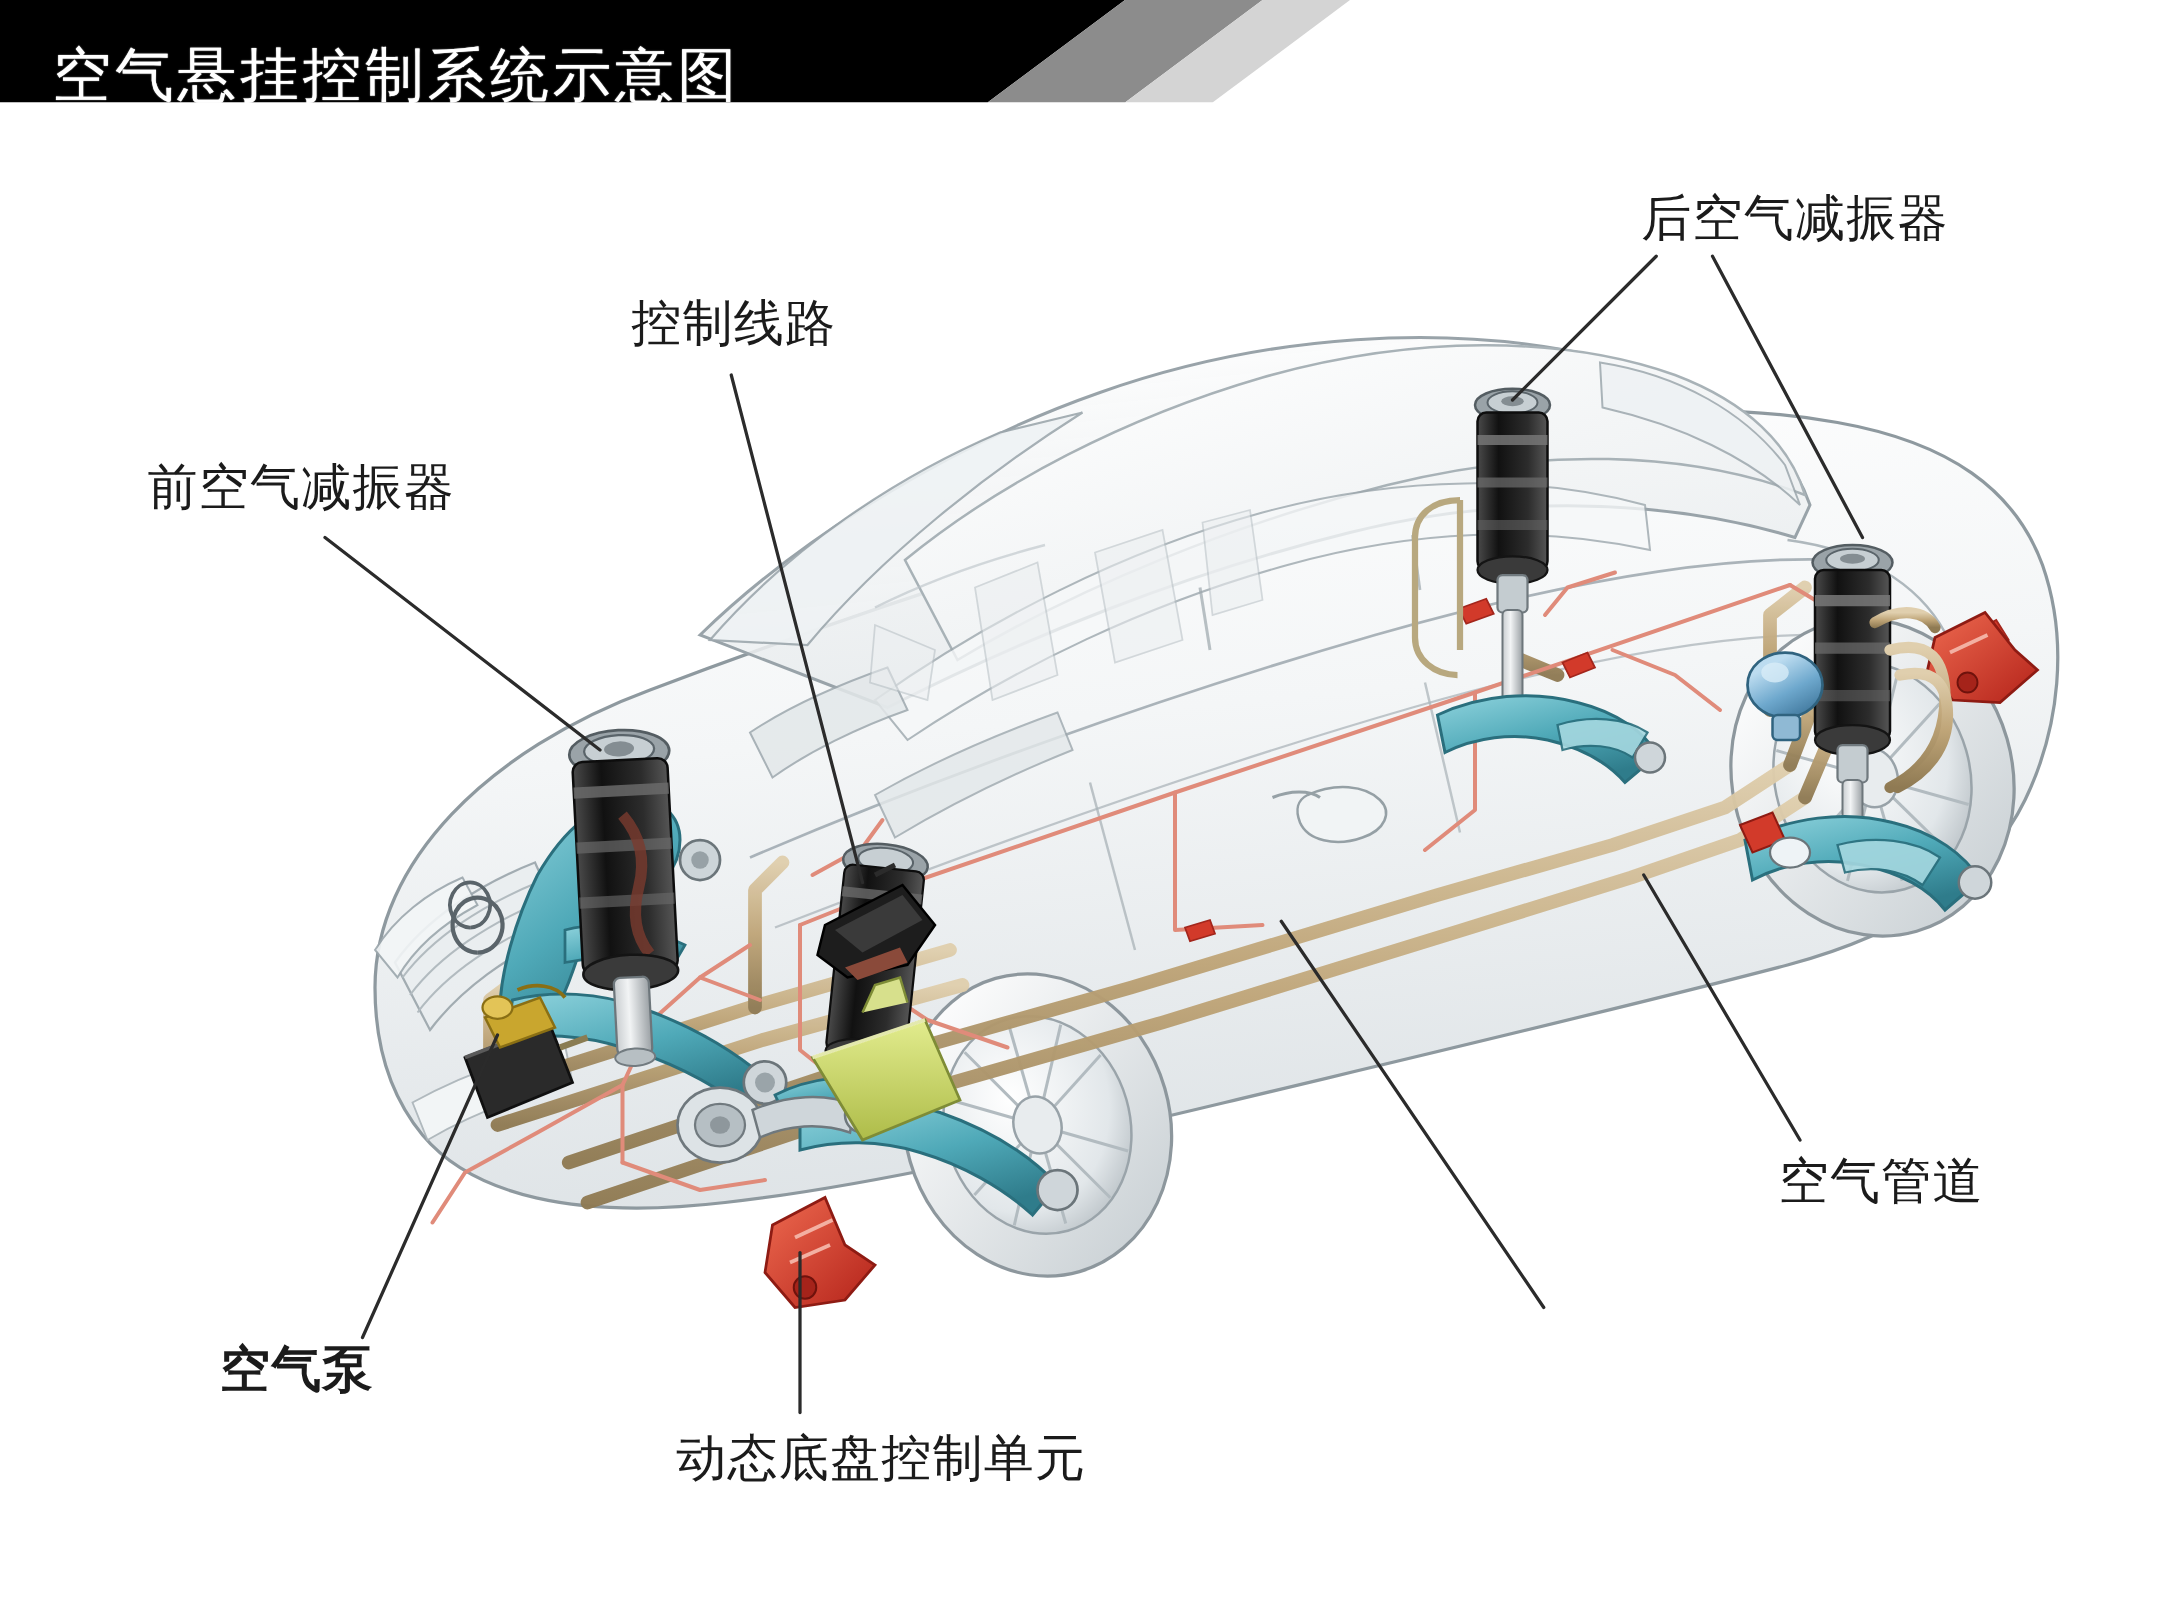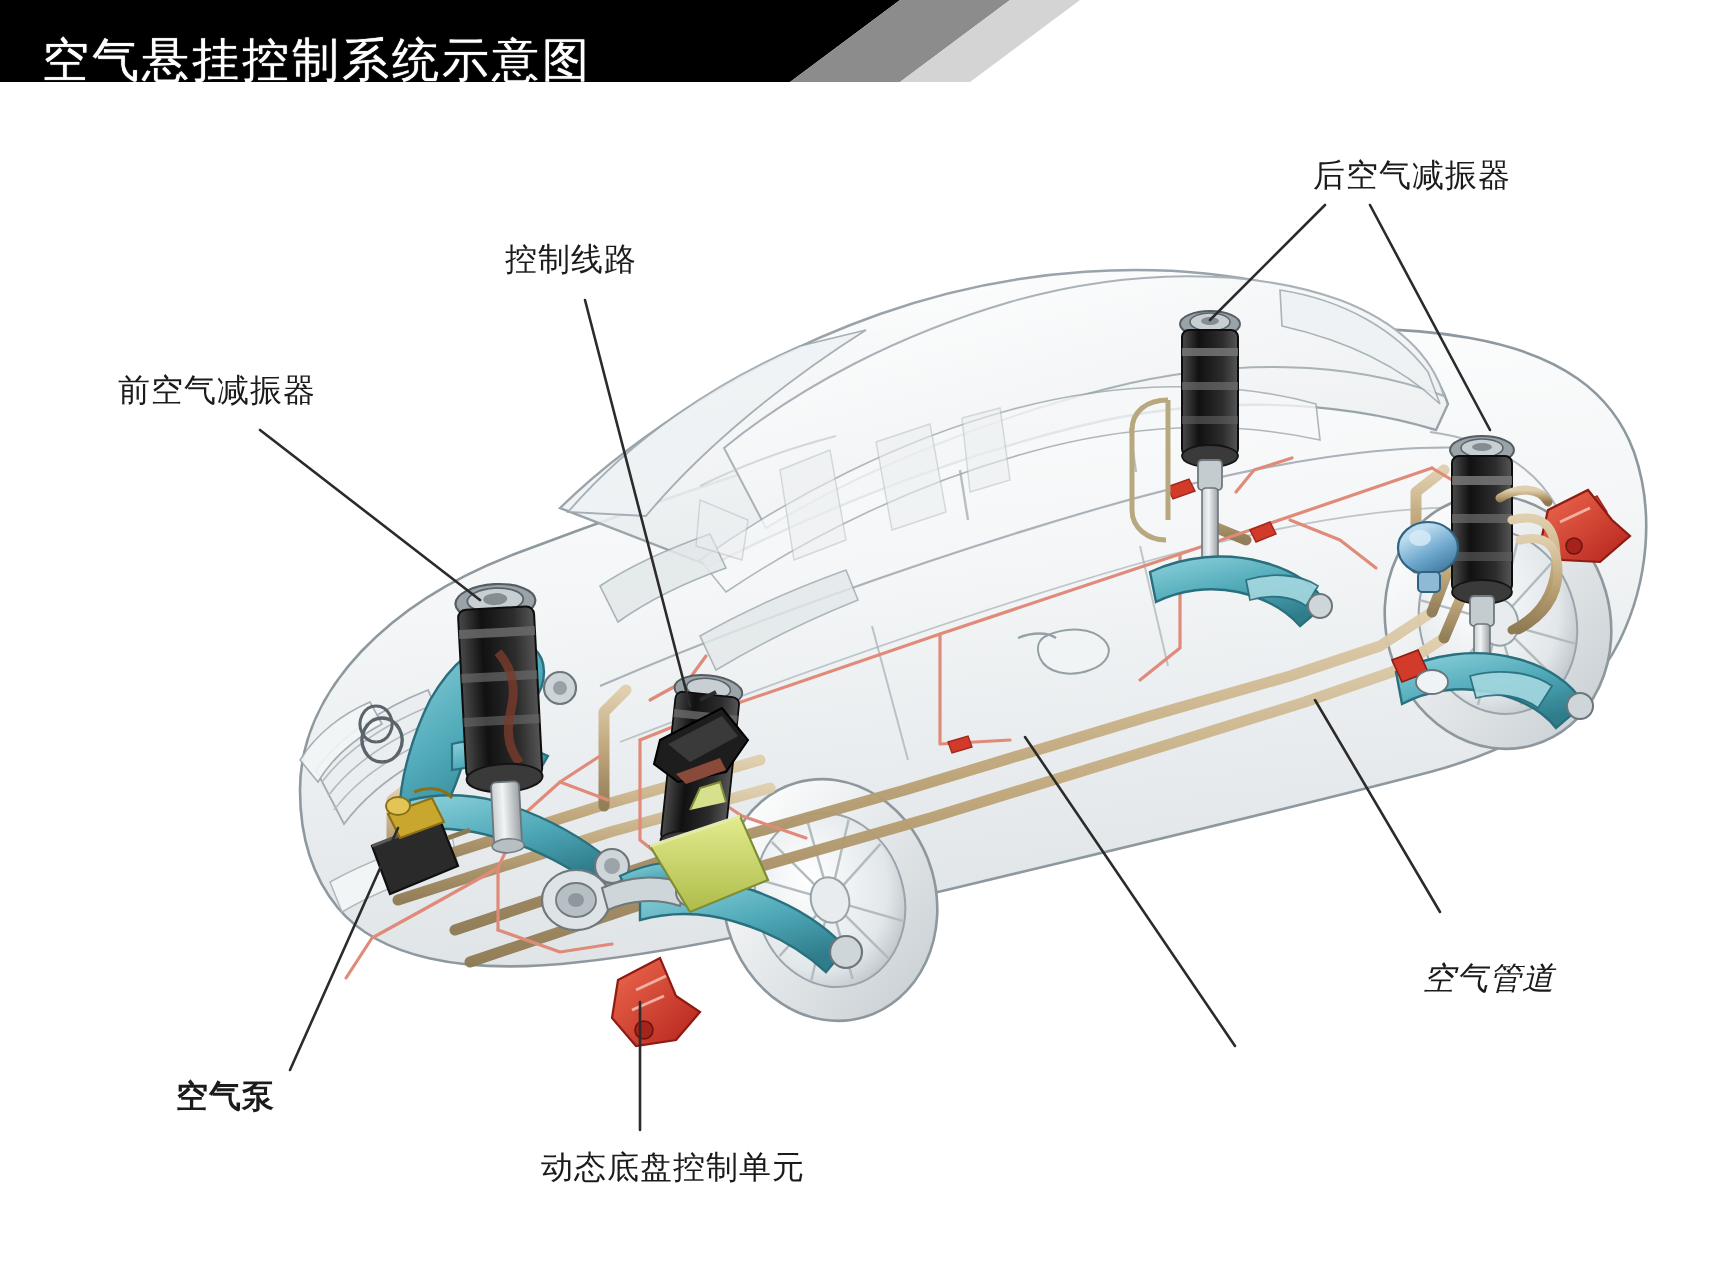--- a/index.html
+++ b/index.html
@@ -19,21 +19,21 @@
     font-size:47px;line-height:68px;letter-spacing:3px;
     color:#ffffff;font-weight:500;
     text-shadow:0 0 1px #fff;
     white-space:nowrap;
     margin-top:20px;
   }
 
   
   .label{
     position:absolute;
-    font-size:32px;line-height:54px;
+    font-size:40px;line-height:54px;
     color:#1b1b1b;white-space:nowrap;letter-spacing:1px;
     font-weight:500;
   }
 
   
   .art{position:absolute;left:0;top:0;width:1733px;height:1280px;pointer-events:none;}
 </style>
 </head>
 <body>
 
@@ -418,20 +418,20 @@
     </svg>
     <div class="banner-title">空气悬挂控制系统示意图</div>
   </div>
 
   <div class="label" style="left:1313px;top:148px;">后空气减振器</div>
 
   <div class="label" style="left:505px;top:232px;">控制线路</div>
 
   <div class="label" style="left:118px;top:363px;">前空气减振器</div>
 
-  <div class="label" style="left:1423px;top:951px;font-style:italic;">空气管道</div>
+  <div class="label" style="left:1423px;top:918px;">空气管道</div>
 
 
   <div class="label" style="left:176px;top:1069px;font-weight:bold;">空气泵</div>
 
   <div class="label" style="left:541px;top:1140px;">动态底盘控制单元</div>
 
 </div>
 
 </body></html>

